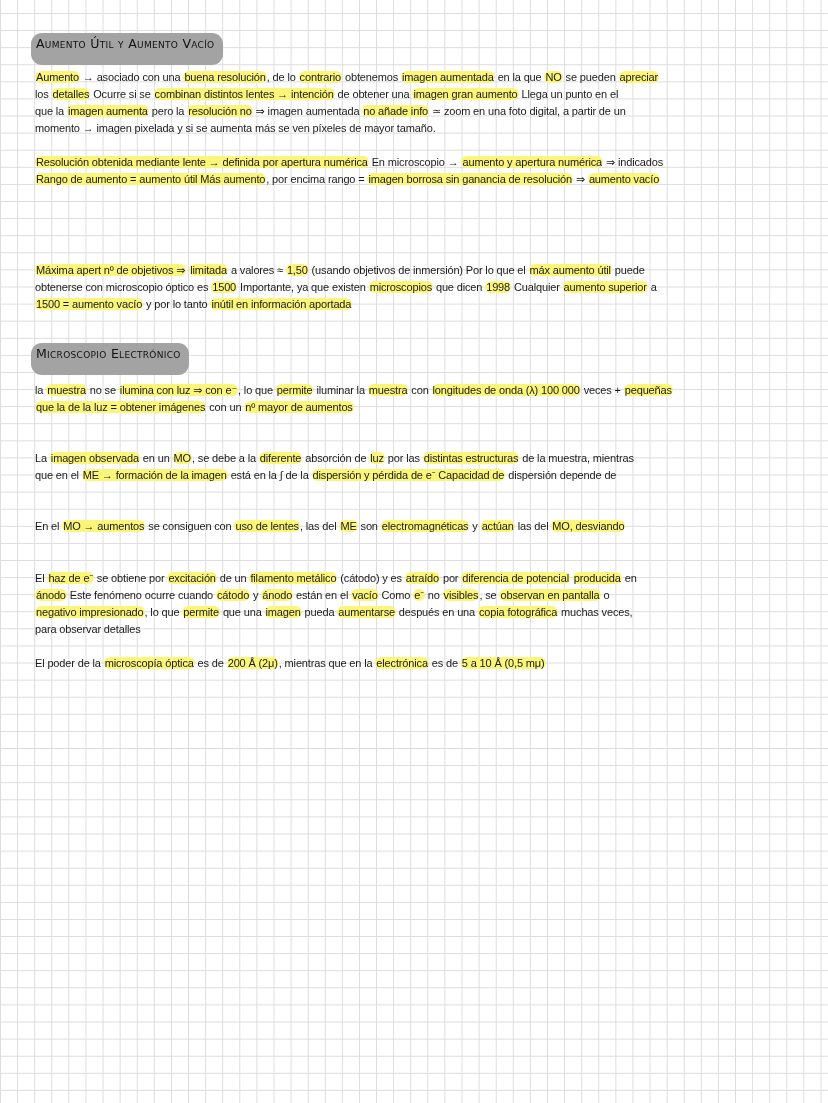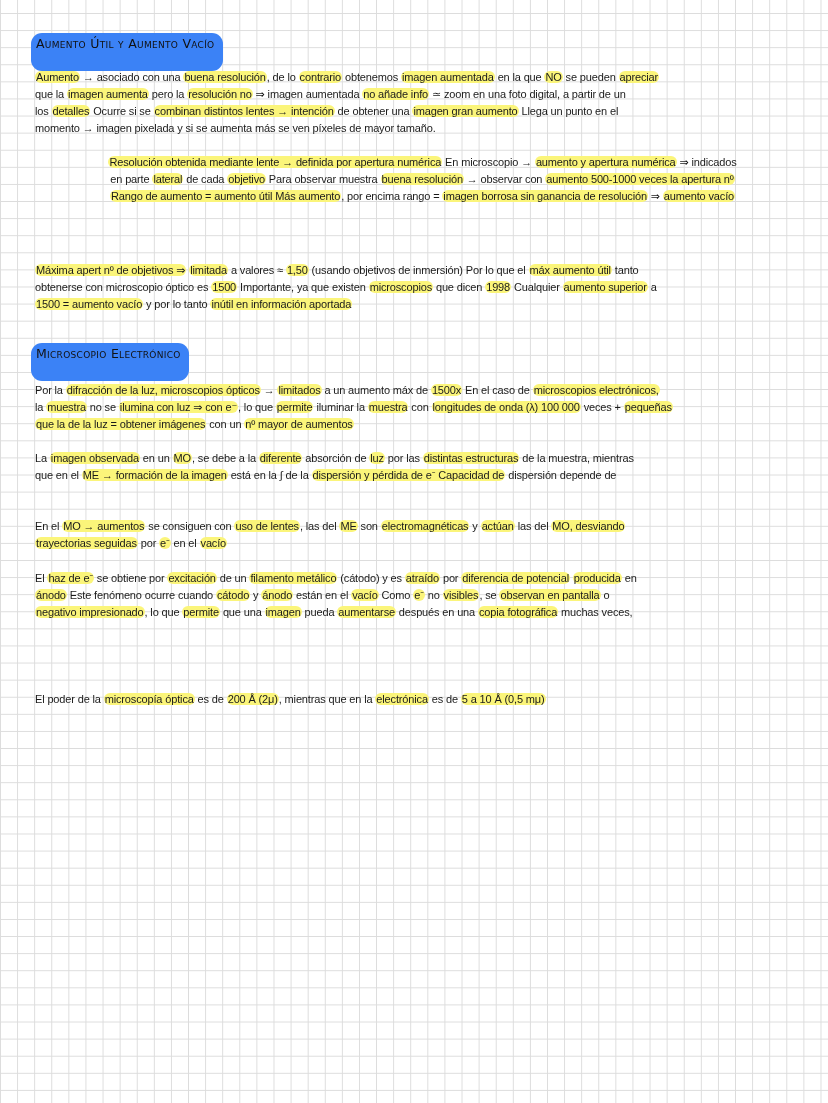--- a/index.html
+++ b/index.html
@@ -9,74 +9,72 @@
     background-image:
       linear-gradient(to right, #dcdcdc 1px, transparent 1px),
       linear-gradient(to bottom, #dcdcdc 1px, transparent 1px);
     background-size:17.1px 17.1px;
     background-position:0px 13px;
     font-family:"DejaVu Sans", sans-serif;
     color:#1a1a1a;
   }
   .page { position:absolute; left:0; top:0; width:828px; height:1103px; }
   .heading {
-    position:absolute; left:31px; height:38px; line-height:22px;
-    background:#3b82f6; border-radius:11px; padding:0 8px 0 5px;
+    position:absolute; left:31px; height:32px; line-height:22px;
+    background:#a3a3a3; border-radius:11px; padding:0 8px 0 5px;
     font-family:"DejaVu Sans", sans-serif; font-size:12.5px;
     font-variant:small-caps; letter-spacing:0.3px; color:#111;
   }
   .para { position:absolute; left:35px; width:775px; }
   .line {
     height:17px; line-height:17px; white-space:nowrap; overflow:visible;
     font-size:11px; font-family:Liberation Sans, sans-serif; letter-spacing:-0.15px;
   }
   .hl { background:#fbf57a; border-radius:6px; padding:0 1px; }
   .n { }
 </style>
 </head>
 <body>
 
 <div class="page">
 
   <div class="heading" style="top:33px;">Aumento Útil y Aumento Vacío</div>
 
   <div class="para" style="top:69px;">
       <div class="line"><span class="hl">Aumento</span><span class="n"> → asociado con una </span><span class="hl">buena resolución</span><span class="n">, de lo </span><span class="hl">contrario</span><span class="n"> obtenemos </span><span class="hl">imagen aumentada</span><span class="n"> en la que </span><span class="hl">NO</span><span class="n"> se pueden </span><span class="hl">apreciar</span></div>
+      <div class="line"><span class="n">los </span><span class="hl">detalles</span><span class="n"> Ocurre si se </span><span class="hl">combinan distintos lentes → intención</span><span class="n"> de obtener una </span><span class="hl">imagen gran aumento</span><span class="n"> Llega un punto en el</span></div>
       <div class="line"><span class="n">que la </span><span class="hl">imagen aumenta</span><span class="n"> pero la </span><span class="hl">resolución no</span><span class="n"> ⇒ imagen aumentada </span><span class="hl">no añade info</span><span class="n"> ≃ zoom en una foto digital, a partir de un</span></div>
-      <div class="line"><span class="n">los </span><span class="hl">detalles</span><span class="n"> Ocurre si se </span><span class="hl">combinan distintos lentes → intención</span><span class="n"> de obtener una </span><span class="hl">imagen gran aumento</span><span class="n"> Llega un punto en el</span></div>
       <div class="line"><span class="n">momento → imagen pixelada y si se aumenta más se ven píxeles de mayor tamaño.</span></div>
     </div>
-  <div class="para" style="top:154px;text-align:center;">
+  <div class="para" style="top:154px;">
       <div class="line"><span class="hl">Resolución obtenida mediante lente → definida por apertura numérica</span><span class="n"> En microscopio → </span><span class="hl">aumento y apertura numérica</span><span class="n"> ⇒ indicados</span></div>
-      <div class="line"><span class="n">en parte </span><span class="hl">lateral</span><span class="n"> de cada </span><span class="hl">objetivo</span><span class="n"> Para observar muestra </span><span class="hl">buena resolución</span><span class="n"> → observar con </span><span class="hl">aumento 500-1000 veces la apertura nº</span></div>
       <div class="line"><span class="hl">Rango de aumento = aumento útil Más aumento</span><span class="n">, por encima rango = </span><span class="hl">imagen borrosa sin ganancia de resolución</span><span class="n"> ⇒ </span><span class="hl">aumento vacío</span></div>
     </div>
   <div class="para" style="top:262px;">
-      <div class="line"><span class="hl">Máxima apert nº de objetivos ⇒</span><span class="n"> </span><span class="hl">limitada</span><span class="n"> a valores ≈ </span><span class="hl">1,50</span><span class="n"> (usando objetivos de inmersión) Por lo que el </span><span class="hl">máx aumento útil</span><span class="n"> tanto</span></div>
+      <div class="line"><span class="hl">Máxima apert nº de objetivos ⇒</span><span class="n"> </span><span class="hl">limitada</span><span class="n"> a valores ≈ </span><span class="hl">1,50</span><span class="n"> (usando objetivos de inmersión) Por lo que el </span><span class="hl">máx aumento útil</span><span class="n"> puede</span></div>
       <div class="line"><span class="n">obtenerse con microscopio óptico es </span><span class="hl">1500</span><span class="n"> Importante, ya que existen </span><span class="hl">microscopios</span><span class="n"> que dicen </span><span class="hl">1998</span><span class="n"> Cualquier </span><span class="hl">aumento superior</span><span class="n"> a</span></div>
       <div class="line"><span class="hl">1500 = aumento vacío</span><span class="n"> y por lo tanto </span><span class="hl">inútil en información aportada</span></div>
     </div>
 
   <div class="heading" style="top:343px;text-align:right;">Microscopio Electrónico</div>
 
   <div class="para" style="top:382px;">
-      <div class="line"><span class="n">Por la </span><span class="hl">difracción de la luz, microscopios ópticos</span><span class="n"> → </span><span class="hl">limitados</span><span class="n"> a un aumento máx de </span><span class="hl">1500x</span><span class="n"> En el caso de </span><span class="hl">microscopios electrónicos,</span></div>
       <div class="line"><span class="n">la </span><span class="hl">muestra</span><span class="n"> no se </span><span class="hl">ilumina con luz ⇒ con e⁻</span><span class="n">, lo que </span><span class="hl">permite</span><span class="n"> iluminar la </span><span class="hl">muestra</span><span class="n"> con </span><span class="hl">longitudes de onda (λ) 100 000</span><span class="n"> veces + </span><span class="hl">pequeñas</span></div>
       <div class="line"><span class="hl">que la de la luz = obtener imágenes</span><span class="n"> con un </span><span class="hl">nº mayor de aumentos</span></div>
     </div>
   <div class="para" style="top:450px;">
       <div class="line"><span class="n">La </span><span class="hl">imagen observada</span><span class="n"> en un </span><span class="hl">MO</span><span class="n">, se debe a la </span><span class="hl">diferente</span><span class="n"> absorción de </span><span class="hl">luz</span><span class="n"> por las </span><span class="hl">distintas estructuras</span><span class="n"> de la muestra, mientras</span></div>
       <div class="line"><span class="n">que en el </span><span class="hl">ME → formación de la imagen</span><span class="n"> está en la ∫ de la </span><span class="hl">dispersión y pérdida de e⁻ Capacidad de</span><span class="n"> dispersión depende de</span></div>
     </div>
   <div class="para" style="top:518px;">
       <div class="line"><span class="n">En el </span><span class="hl">MO → aumentos</span><span class="n"> se consiguen con </span><span class="hl">uso de lentes</span><span class="n">, las del </span><span class="hl">ME</span><span class="n"> son </span><span class="hl">electromagnéticas</span><span class="n"> y </span><span class="hl">actúan</span><span class="n"> las del </span><span class="hl">MO, desviando</span></div>
-      <div class="line"><span class="hl">trayectorias seguidas</span><span class="n"> por </span><span class="hl">e⁻</span><span class="n"> en el </span><span class="hl">vacío</span></div>
     </div>
   <div class="para" style="top:570px;">
       <div class="line"><span class="n">El </span><span class="hl">haz de e⁻</span><span class="n"> se obtiene por </span><span class="hl">excitación</span><span class="n"> de un </span><span class="hl">filamento metálico</span><span class="n"> (cátodo) y es </span><span class="hl">atraído</span><span class="n"> por </span><span class="hl">diferencia de potencial</span><span class="n"> </span><span class="hl">producida</span><span class="n"> en</span></div>
       <div class="line"><span class="hl">ánodo</span><span class="n"> Este fenómeno ocurre cuando </span><span class="hl">cátodo</span><span class="n"> y </span><span class="hl">ánodo</span><span class="n"> están en el </span><span class="hl">vacío</span><span class="n"> Como </span><span class="hl">e⁻</span><span class="n"> no </span><span class="hl">visibles</span><span class="n">, se </span><span class="hl">observan en pantalla</span><span class="n"> o</span></div>
       <div class="line"><span class="hl">negativo impresionado</span><span class="n">, lo que </span><span class="hl">permite</span><span class="n"> que una </span><span class="hl">imagen</span><span class="n"> pueda </span><span class="hl">aumentarse</span><span class="n"> después en una </span><span class="hl">copia fotográfica</span><span class="n"> muchas veces,</span></div>
+      <div class="line"><span class="n">para observar detalles</span></div>
     </div>
-  <div class="para" style="top:655px;margin-top:36px;">
+  <div class="para" style="top:655px;">
       <div class="line"><span class="n">El poder de la </span><span class="hl">microscopía óptica</span><span class="n"> es de </span><span class="hl">200 Å (2μ)</span><span class="n">, mientras que en la </span><span class="hl">electrónica</span><span class="n"> es de </span><span class="hl">5 a 10 Å (0,5 mμ)</span></div>
     </div>
 
 </div>
 
 </body></html>

